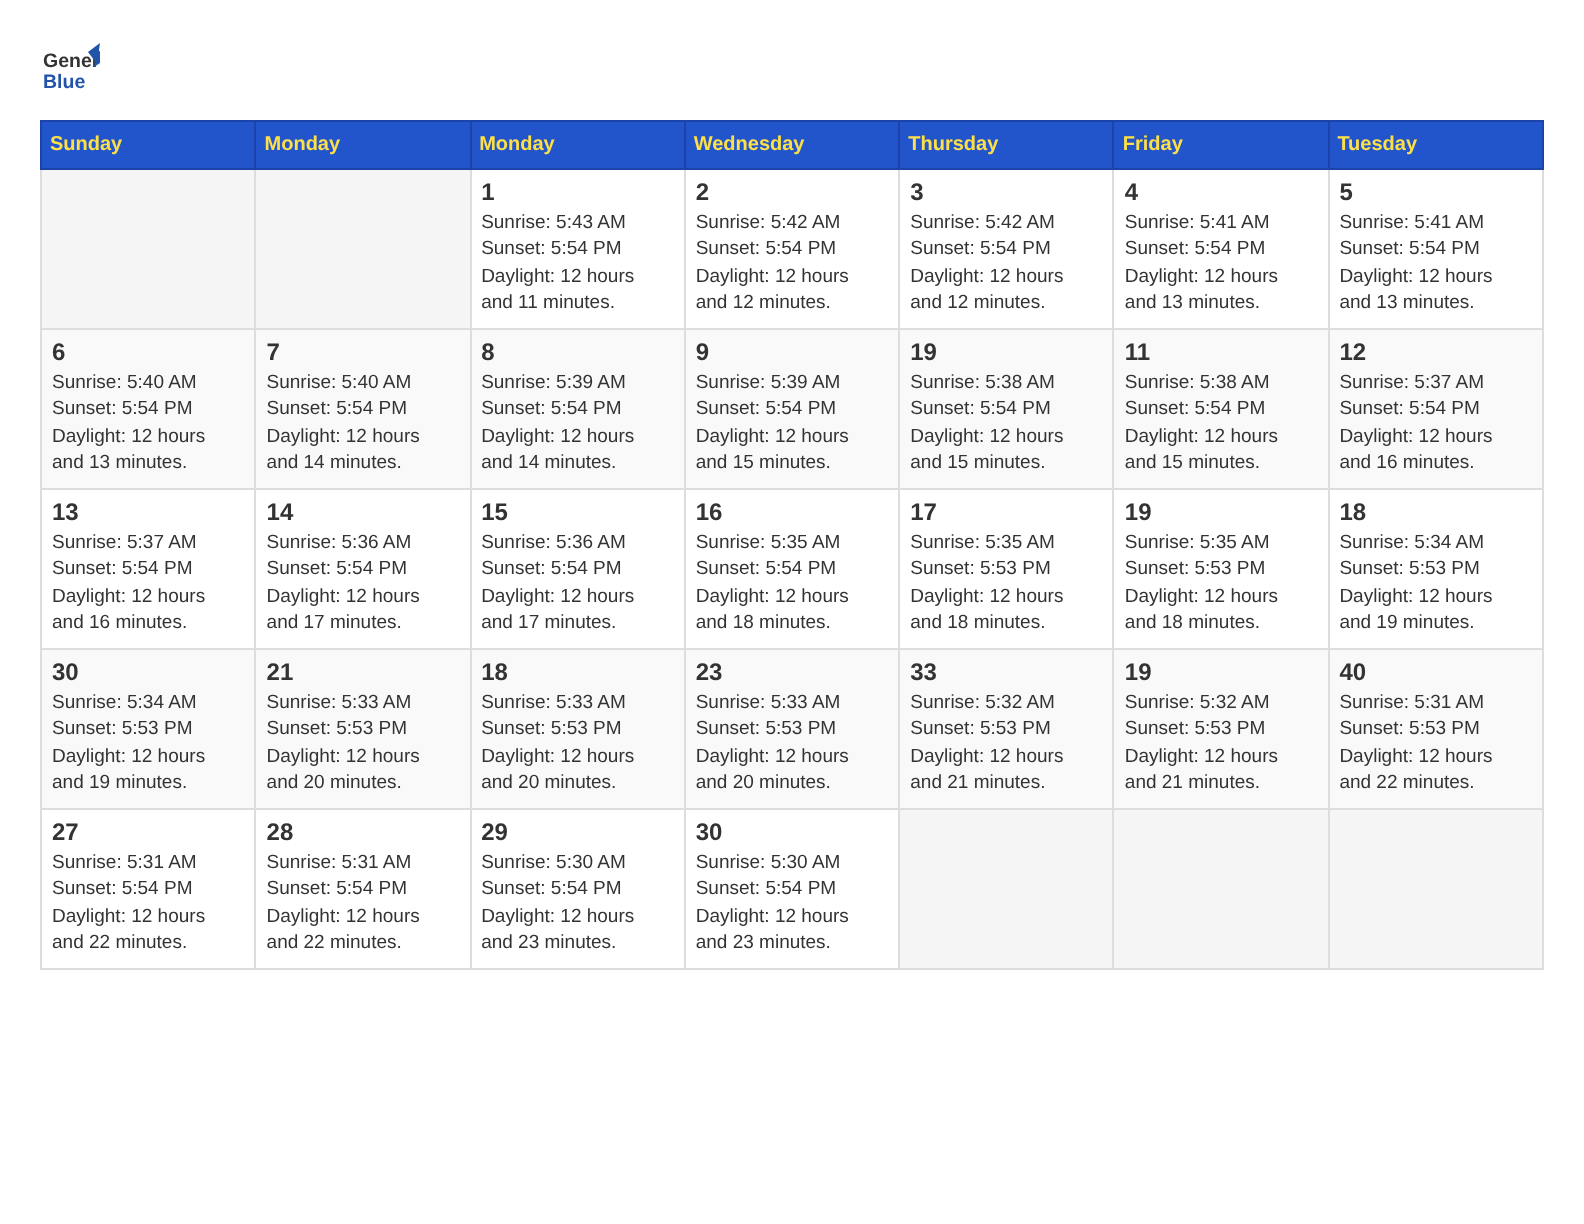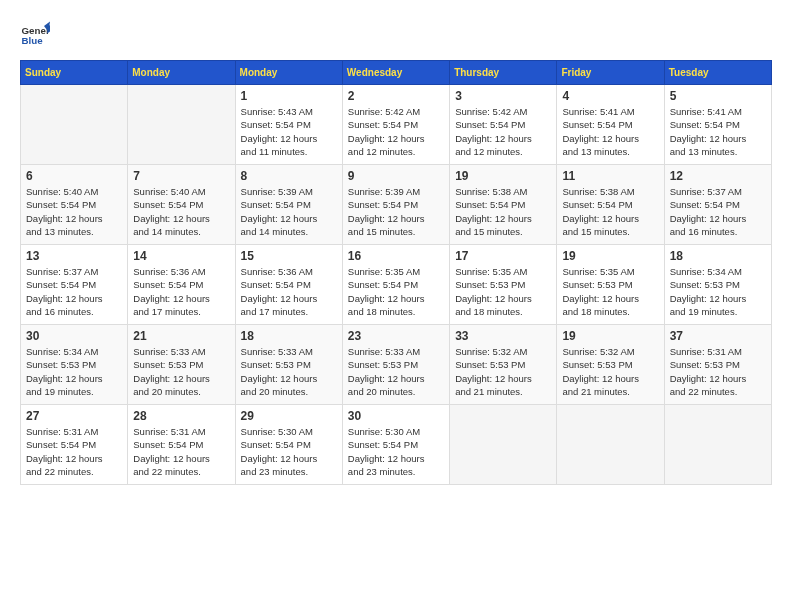--- a/index.html
+++ b/index.html
@@ -293,21 +293,21 @@
 and 21 minutes.</div>
         </td>
         <td>
           <span class="day-number">19</span>
           <div class="day-info" style="white-space: pre-line;">Sunrise: 5:32 AM
 Sunset: 5:53 PM
 Daylight: 12 hours
 and 21 minutes.</div>
         </td>
         <td>
-          <span class="day-number">37</span>
+          <span class="day-number">40</span>
           <div class="day-info" style="white-space: pre-line;">Sunrise: 5:31 AM
 Sunset: 5:53 PM
 Daylight: 12 hours
 and 22 minutes.</div>
         </td>
       </tr>
       <tr>
         <td>
           <span class="day-number">27</span>
           <div class="day-info" style="white-space: pre-line;">Sunrise: 5:31 AM

